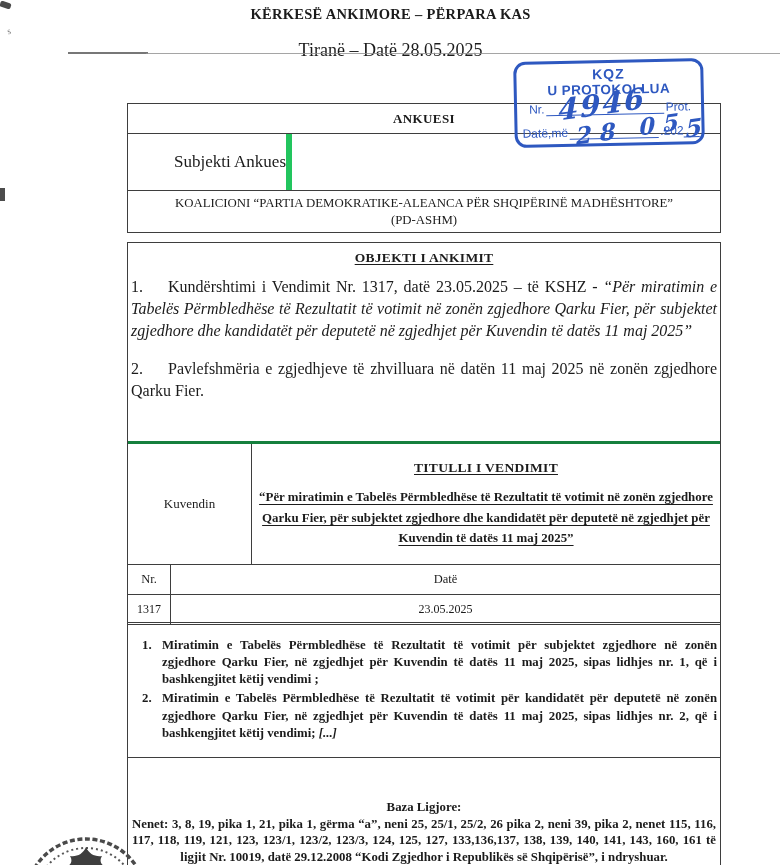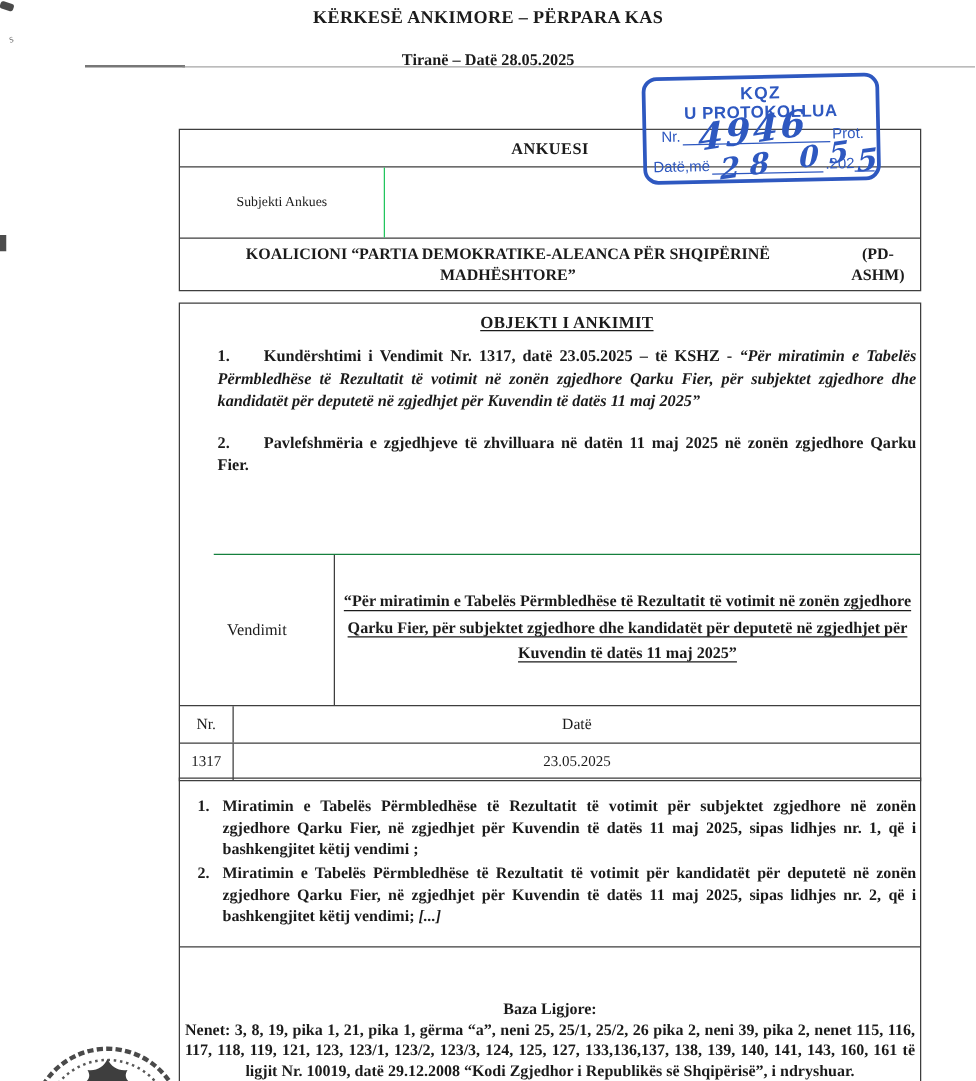--- a/index.html
+++ b/index.html
@@ -5,21 +5,21 @@
   html,body{margin:0;padding:0;}
   body{
     width:781px;height:865px;position:relative;overflow:hidden;
     background:#ffffff;color:#1b1b1b;
     font-family:"Liberation Serif", serif;
   }
   
   .doc-title{position:absolute;top:6px;left:0;width:781px;text-align:center;
     font-size:14.5px;font-weight:bold;letter-spacing:.3px;}
   .doc-subtitle{position:absolute;top:40px;left:0;width:781px;text-align:center;
-    font-size:13px;font-weight:bold;}
+    font-size:18px;font-weight:normal;}
   .rule-a{position:absolute;top:52px;left:68px;width:80px;height:2px;background:#4a4a4a;opacity:.75;}
   .rule-b{position:absolute;top:53px;left:146px;width:634px;height:1px;background:#8f8f8f;opacity:.8;}
 
   
   .corner-mark{position:absolute;top:2px;left:0px;width:11px;height:6px;background:#2a2a2a;
     transform:rotate(18deg);border-radius:2px;opacity:.85;}
   .squiggle{position:absolute;top:26px;left:7px;font-size:9px;color:#555;
     transform:rotate(-25deg);font-style:italic;opacity:.8;}
   .edge-dash{position:absolute;top:188px;left:0;width:5px;height:13px;background:#383838;opacity:.9;}
 
@@ -34,40 +34,40 @@
   .stamp .r4{display:flex;align-items:flex-end;padding:0 2px 0 5px;margin-top:10px;font-size:12px;}
   .stamp .bline{flex:1;border-bottom:1.6px solid #2e58c0;position:relative;height:12px;margin:0 2px;}
   .stamp .bline2{width:16px;border-bottom:1.6px solid #2e58c0;position:relative;height:12px;}
   .hand{position:absolute;font-family:"DejaVu Serif", serif;font-style:italic;font-weight:bold;
     color:#2e58c0;transform:rotate(-7deg) skewX(-8deg);white-space:nowrap;}
   .hand.nr{font-size:29px;bottom:-7px;left:12px;letter-spacing:2px;}
   .hand.dm{font-size:23px;bottom:-4px;left:6px;letter-spacing:8px;}
   .hand.y5{font-size:24px;bottom:-6px;left:2px;}
 
   
-  .col{position:absolute;left:143px;width:594px;box-sizing:border-box;}
+  .col{position:absolute;left:127px;width:594px;box-sizing:border-box;}
   .bx{border:1px solid #3e3e3e;box-sizing:border-box;background:transparent;}
 
   
   .boxA{top:103px;height:130px;}
   .rowAnk{height:30px;border-bottom:1px solid #3e3e3e;box-sizing:border-box;
     display:flex;align-items:center;justify-content:center;font-weight:bold;font-size:13px;letter-spacing:.4px;}
   .rowSub{height:57px;border-bottom:1px solid #3e3e3e;box-sizing:border-box;display:grid;grid-template-columns:164px 1fr;}
-  .cellSubL{border-right:1px solid #22c55e;display:flex;align-items:center;justify-content:center;font-size:11px;}
+  .cellSubL{border-right:6px solid #22c55e;display:flex;align-items:center;justify-content:flex-end;font-size:17px;}
   .cellSubR{padding:5px 8px 0 9px;font-size:10.5px;}
   .cellSubR .adr{margin-bottom:9px;}
-  .rowKoa{height:41px;display:flex;flex-direction:row;align-items:center;
-    font-weight:bold;font-size:12.8px;text-align:center;line-height:1.3;}
+  .rowKoa{height:41px;display:flex;flex-direction:column;align-items:center;justify-content:center;
+    font-weight:normal;font-size:12.8px;text-align:center;line-height:1.3;}
 
   
   .boxB{top:242px;}
-  .secObj{height:194px;border-bottom:1px solid #15803d;box-sizing:border-box;padding:0 3px;margin-left:27px;}
+  .secObj{height:194px;border-bottom:3px solid #15803d;box-sizing:border-box;padding:0 3px;}
   .objHead{text-align:center;font-weight:bold;font-size:13.5px;margin-top:7px;
     text-decoration:underline;text-underline-offset:2px;letter-spacing:.3px;}
-  .para{font-weight:bold;font-size:13px;line-height:1.37;text-align:justify;}
+  .para{font-weight:normal;font-size:16px;line-height:1.37;text-align:justify;}
   .p1{margin-top:10px;}
   .p2{margin-top:16px;}
   .p3{margin-top:13px;}
   .pnum{display:inline-block;width:37px;}
   .pital{font-style:italic;}
   .secVen{height:121px;border-bottom:1px solid #3e3e3e;box-sizing:border-box;display:grid;grid-template-columns:124px 1fr;}
   .venL{border-right:1px solid #3e3e3e;display:flex;align-items:center;justify-content:center;font-size:13px;}
   .venR{padding-top:16px;text-align:center;}
   .venHead{font-weight:bold;font-size:13.5px;text-decoration:underline;text-underline-offset:2px;letter-spacing:.3px;}
   .venQuote{font-weight:bold;font-size:12.9px;line-height:1.6;width:462px;margin:11px auto 0 auto;
@@ -146,23 +146,24 @@
     <div class="objHead">OBJEKTI I ANKIMIT</div>
     <div class="para p1">
       <span class="pnum">1.</span><span>Kundërshtimi i Vendimit Nr. 1317, datë 23.05.2025 – të KSHZ - </span><span class="pital">“Për miratimin e Tabelës Përmbledhëse të Rezultatit të votimit në zonën zgjedhore Qarku Fier, për subjektet zgjedhore dhe kandidatët për deputetë në zgjedhjet për Kuvendin të datës 11 maj 2025”</span>
     </div>
     <div class="para p2">
       <span class="pnum">2.</span><span>Pavlefshmëria e zgjedhjeve të zhvilluara në datën 11 maj 2025 në zonën zgjedhore Qarku Fier.</span>
     </div>
   </div>
   <div class="secVen">
     <div class="venL">
-      <span>Vendimit</span>
+      <span>Kuvendin</span>
     </div>
     <div class="venR">
+      <div class="venHead">TITULLI I VENDIMIT</div>
       <div class="venQuote">“Për miratimin e Tabelës Përmbledhëse të Rezultatit të votimit në zonën zgjedhore Qarku Fier, për subjektet zgjedhore dhe kandidatët për deputetë në zgjedhjet për Kuvendin të datës 11 maj 2025”</div>
     </div>
   </div>
   <div class="rowNrH">
     <div class="nrL">Nr.</div>
     <div class="nrR">Datë</div>
   </div>
   <div class="rowNrV">
     <div class="nrL">1317</div>
     <div class="nrR">23.05.2025</div>

